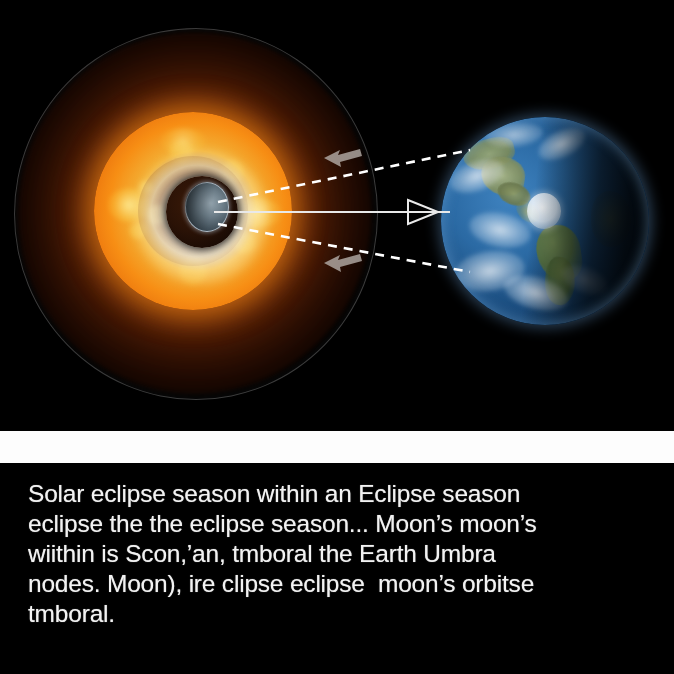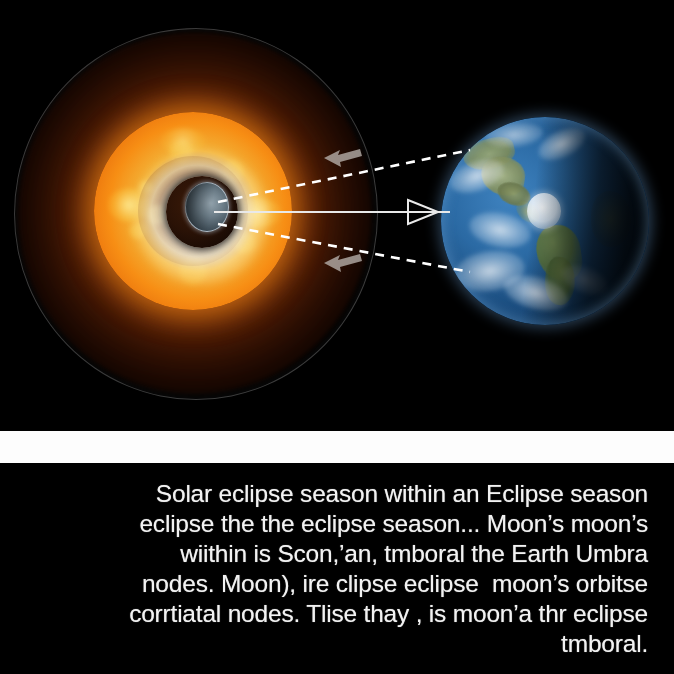--- a/index.html
+++ b/index.html
@@ -308,21 +308,20 @@
   
   #caption-panel {
     position: absolute;
     left: 0;
     top: 463px;
     width: 674px;
     height: 211px;
     background: #000000;
     padding: 16px 26px 0 28px;
     box-sizing: border-box;
-    text-align: right;
   }
   .caption-line {
     color: #f2f2f2;
     font-family: "Liberation Sans", sans-serif;
     font-size: 24.5px;
     line-height: 30px;
     letter-spacing: -0.2px;
     white-space: pre;
     text-shadow: 0 0 1px rgba(255,255,255,0.55);
   }
@@ -389,17 +388,16 @@
     </svg>
   </div>
 
   <div id="separator"></div>
 
   <div id="caption-panel">
     <div class="caption-line">Solar eclipse season within an Eclipse season</div>
     <div class="caption-line">eclipse the the eclipse season... Moon’s moon’s</div>
     <div class="caption-line">wiithin is Scon,’an, tmboral the Earth Umbra</div>
     <div class="caption-line">nodes. Moon), ire clipse eclipse  moon’s orbitse</div>
-    <div class="caption-line">corrtiatal nodes. Tlise thay , is moon’a thr eclipse</div>
     <div class="caption-line">tmboral.</div>
   </div>
 
 </div>
 
 </body></html>

